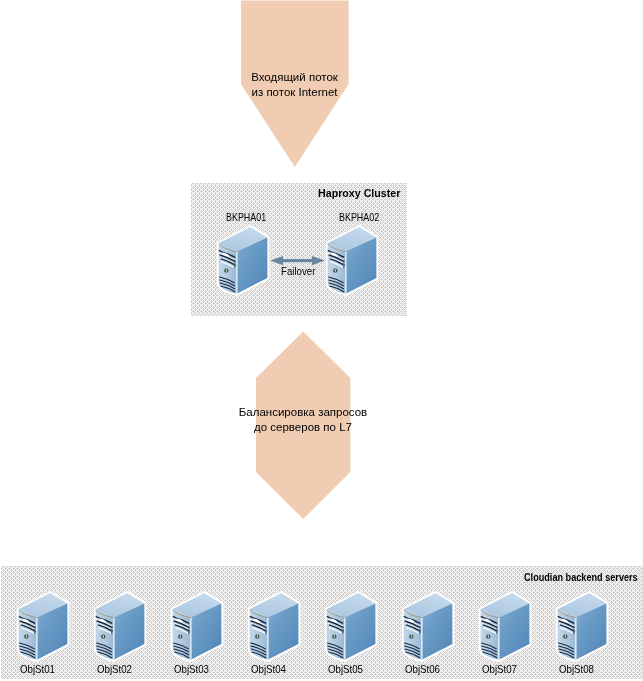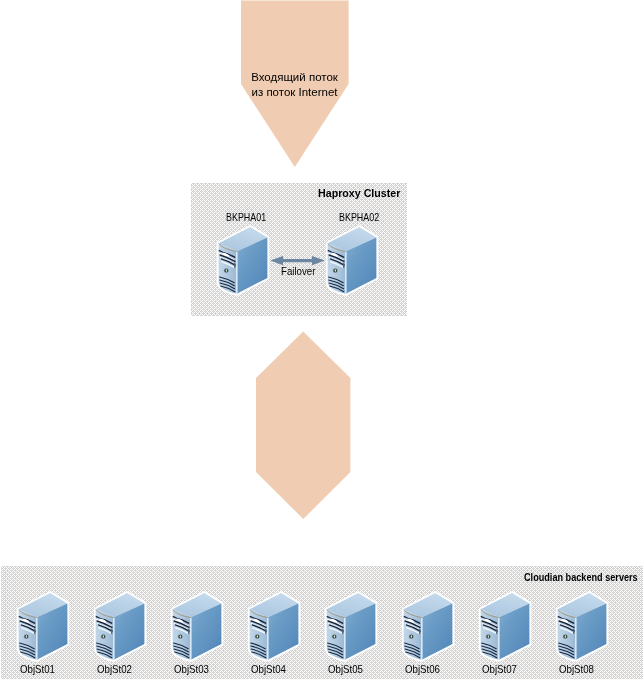--- a/index.html
+++ b/index.html
@@ -105,20 +105,24 @@
     </svg>
 
   <svg class="zone" style="left:269px;top:254px" width="60" height="16">
     <path d="M1.2 6.6 L14.0 2.0 L14.0 5.0 L43.0 5.0 L43.0 2.0 L55.8 6.6 L43.0 11.2 L43.0 8.2 L14.0 8.2 L14.0 11.2 Z" fill="#6a86a0"></path>
   </svg>
   <div class="lbl" style="left:281px;top:266px;font-size:11.5px;transform:scaleX(0.84)">Failover</div>
 
   <svg class="zone" style="left:255px;top:331px" width="97" height="190">
     <path d="M48.2 0.6 L95.4 47 L95.4 141 L48.2 188 L1 141 L1 47 Z" fill="#f0cdb2"></path>
   </svg>
+  <div class="flowtext" style="left:215px;top:405px;width:176px">
+    <div>Балансировка запросов</div>
+    <div>до серверов по L7</div>
+  </div>
 
   <svg class="zone" style="left:1px;top:566px" width="642" height="113">
     <rect width="642" height="113" fill="url(#hatch)"></rect>
   </svg>
   <div class="lbl" style="left:524px;top:572px;font-size:11px;font-weight:bold;transform:scaleX(0.83)">Cloudian backend servers</div>
 
   <div id="backend-servers">
       <svg class="zone" width="54" height="74" style="left: 16px; top: 590px;">
         <use href="#server"></use>
       </svg>

